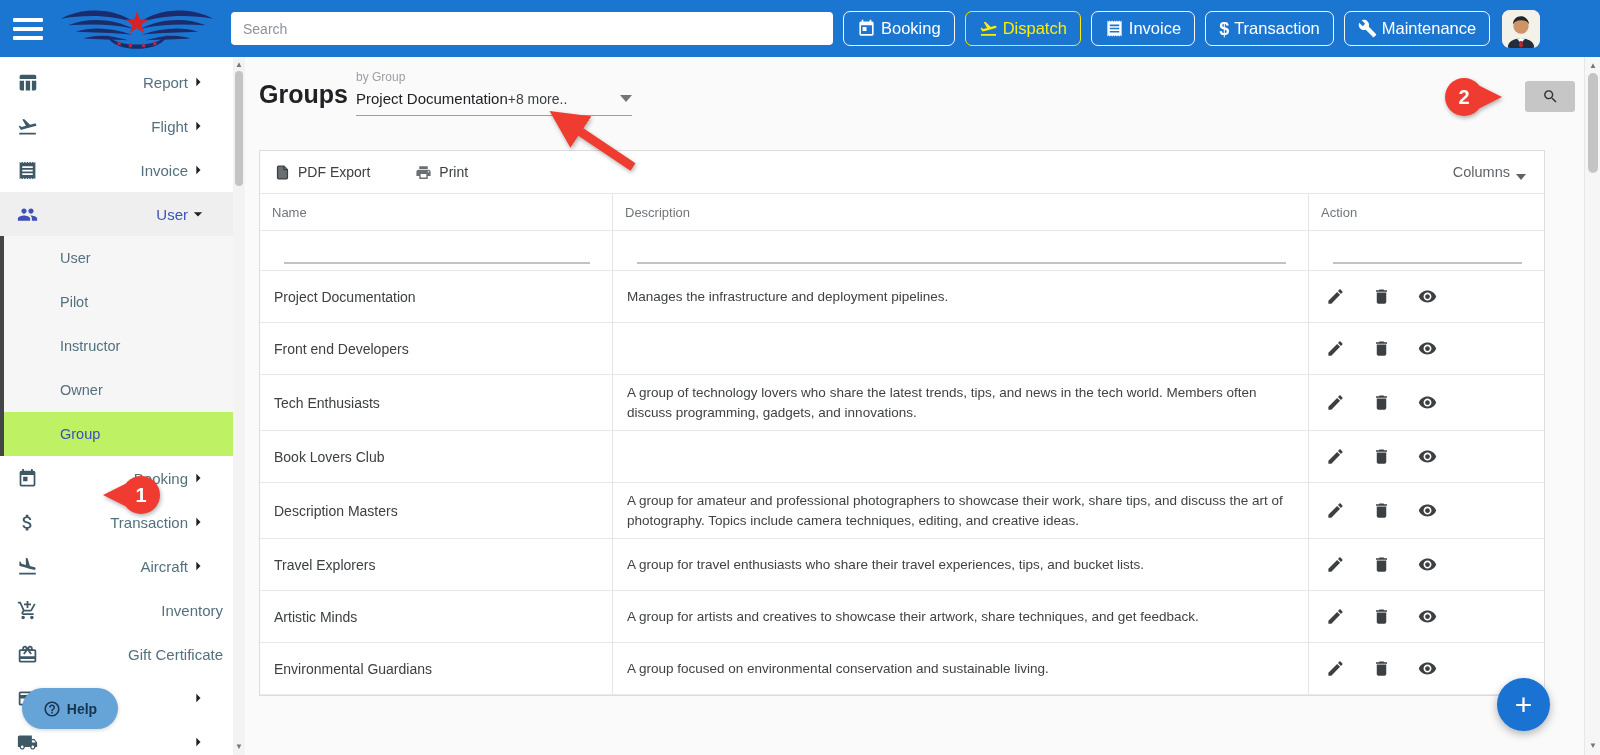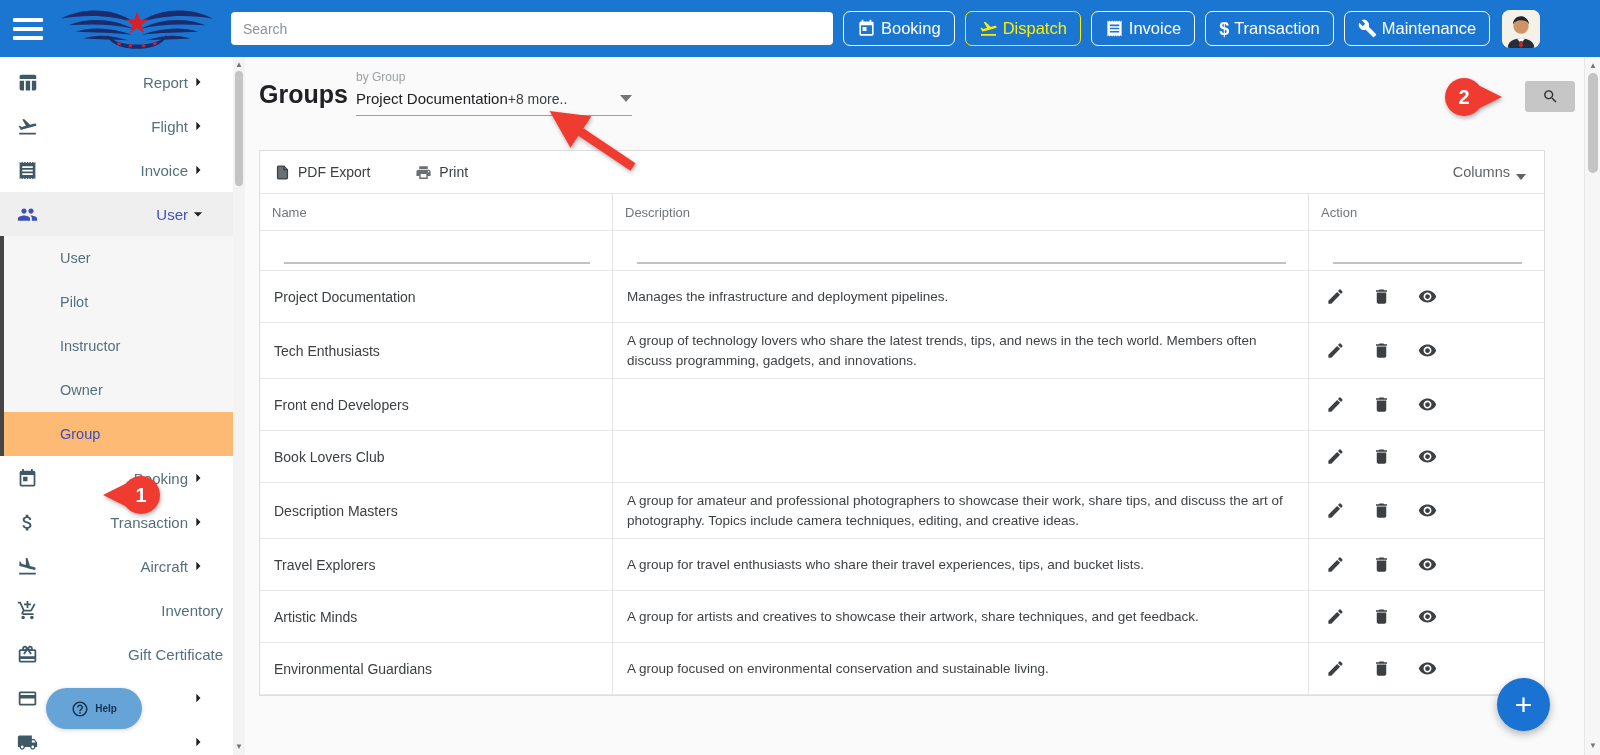--- a/index.html
+++ b/index.html
@@ -24,25 +24,25 @@
   .sidebar { position:absolute; left:0; top:57px; width:245px; height:698px; background:#fff; z-index:10; }
   .side-items { position:absolute; left:0; top:3px; width:233px; }
   .side-item { height:44px; display:flex; align-items:center; padding:0 10px 0 17px; color:#54707d; font-size:15px; cursor:pointer; background:#fff;text-align:right; }
   .side-item svg { width:21px; height:21px; fill:#3e5866; margin-right:15px; flex:0 0 auto; }
   .side-item .lbl { flex:1; }
   .side-item .chev { width:20px; height:20px; fill:#222; }
   .side-item.parent-active { background:#efefef; color:#3f51b5; }
   .side-item.parent-active svg.main-ic { fill:#3f51b5; }
   .submenu { border-left:4px solid #454545; background:#f6f6f6; }
   .sub-item { height:44px; display:flex; align-items:center; padding-left:56px; font-size:14.5px; color:#54707d; cursor:pointer; }
-  .sub-item.active { background:#fdba74; color:#3b4db8; }
+  .sub-item.active { background:#bef264; color:#3b4db8; }
   .side-scroll { position:absolute; right:0; top:0; width:12px; height:698px; background:#f3f3f3; }
   .side-scroll .thumb { position:absolute; left:2px; top:14px; width:8px; height:115px; background:#c4c4c4; border-radius:4px; }
   .scroll-arrow { position:absolute; left:0; width:12px; text-align:center; font-size:8px; color:#777; line-height:12px; cursor:pointer; }
-  .help-pill { position:absolute; left:22px; top:631px; width:96px; height:41px; background:#66a3d7; border-radius:21px; display:flex; align-items:center; justify-content:center; gap:6px; color:#17344d; font-weight:700; font-size:10px; z-index:6; cursor:pointer; box-shadow:0 1px 4px rgba(0,0,0,.18);margin-left:24px; }
+  .help-pill { position:absolute; left:22px; top:631px; width:96px; height:41px; background:#66a3d7; border-radius:21px; display:flex; align-items:center; justify-content:center; gap:6px; color:#17344d; font-weight:700; font-size:14px; z-index:6; cursor:pointer; box-shadow:0 1px 4px rgba(0,0,0,.18); }
   .help-pill svg { width:18px; height:18px; fill:#17344d; }
 
   
   .main { position:absolute; left:245px; top:57px; width:1339px; height:698px; background:#fafafa; }
   .page-title { position:absolute; left:14px; top:23px; font-size:25px; font-weight:600; color:#202124; }
   .filter-dd { position:absolute; left:111px; top:13px; width:276px; cursor:pointer; }
   .filter-dd .dd-label { font-size:12px; color:#9aa0a6; }
   .filter-dd .dd-row { display:flex; align-items:center; margin-top:6px; padding-bottom:8px; border-bottom:1px solid #9e9e9e; }
   .filter-dd .dd-value { font-size:15px; color:#202124; }
   .filter-dd .dd-more { font-size:14px; color:#3c4043; margin-left:0; }
@@ -373,38 +373,38 @@
       <svg viewBox="0 0 24 24">
               <path d="M6 19c0 1.1.9 2 2 2h8c1.1 0 2-.9 2-2V7H6v12zM19 4h-3.5l-1-1h-5l-1 1H5v2h14V4z"></path>
             </svg>
       <svg viewBox="0 0 24 24">
               <path d="M12 4.5C7 4.5 2.73 7.61 1 12c1.73 4.39 6 7.5 11 7.5s9.27-3.11 11-7.5c-1.73-4.39-6-7.5-11-7.5zM12 17c-2.76 0-5-2.24-5-5s2.24-5 5-5 5 2.24 5 5-2.24 5-5 5zm0-8c-1.66 0-3 1.34-3 3s1.34 3 3 3 3-1.34 3-3-1.34-3-3-3z"></path>
             </svg>
     </div>
   </div>
 
   <div class="tgrid">
+    <div class="td">Front end Developers</div>
+    <div class="td desc"></div>
+    <div class="td actions">
+      <svg viewBox="0 0 24 24">
+              <path d="M3 17.25V21h3.75L17.81 9.94l-3.75-3.75L3 17.25zM20.71 7.04c.39-.39.39-1.02 0-1.41l-2.34-2.34c-.39-.39-1.02-.39-1.41 0l-1.83 1.83 3.75 3.75 1.83-1.83z"></path>
+            </svg>
+      <svg viewBox="0 0 24 24">
+              <path d="M6 19c0 1.1.9 2 2 2h8c1.1 0 2-.9 2-2V7H6v12zM19 4h-3.5l-1-1h-5l-1 1H5v2h14V4z"></path>
+            </svg>
+      <svg viewBox="0 0 24 24">
+              <path d="M12 4.5C7 4.5 2.73 7.61 1 12c1.73 4.39 6 7.5 11 7.5s9.27-3.11 11-7.5c-1.73-4.39-6-7.5-11-7.5zM12 17c-2.76 0-5-2.24-5-5s2.24-5 5-5 5 2.24 5 5-2.24 5-5 5zm0-8c-1.66 0-3 1.34-3 3s1.34 3 3 3 3-1.34 3-3-1.34-3-3-3z"></path>
+            </svg>
+    </div>
+  </div>
+
+  <div class="tgrid">
     <div class="td">Tech Enthusiasts</div>
     <div class="td desc">A group of technology lovers who share the latest trends, tips, and news in the tech world. Members often discuss programming, gadgets, and innovations.</div>
-    <div class="td actions">
-      <svg viewBox="0 0 24 24">
-              <path d="M3 17.25V21h3.75L17.81 9.94l-3.75-3.75L3 17.25zM20.71 7.04c.39-.39.39-1.02 0-1.41l-2.34-2.34c-.39-.39-1.02-.39-1.41 0l-1.83 1.83 3.75 3.75 1.83-1.83z"></path>
-            </svg>
-      <svg viewBox="0 0 24 24">
-              <path d="M6 19c0 1.1.9 2 2 2h8c1.1 0 2-.9 2-2V7H6v12zM19 4h-3.5l-1-1h-5l-1 1H5v2h14V4z"></path>
-            </svg>
-      <svg viewBox="0 0 24 24">
-              <path d="M12 4.5C7 4.5 2.73 7.61 1 12c1.73 4.39 6 7.5 11 7.5s9.27-3.11 11-7.5c-1.73-4.39-6-7.5-11-7.5zM12 17c-2.76 0-5-2.24-5-5s2.24-5 5-5 5 2.24 5 5-2.24 5-5 5zm0-8c-1.66 0-3 1.34-3 3s1.34 3 3 3 3-1.34 3-3-1.34-3-3-3z"></path>
-            </svg>
-    </div>
-  </div>
-
-  <div class="tgrid">
-    <div class="td">Front end Developers</div>
-    <div class="td desc"></div>
     <div class="td actions">
       <svg viewBox="0 0 24 24">
               <path d="M3 17.25V21h3.75L17.81 9.94l-3.75-3.75L3 17.25zM20.71 7.04c.39-.39.39-1.02 0-1.41l-2.34-2.34c-.39-.39-1.02-.39-1.41 0l-1.83 1.83 3.75 3.75 1.83-1.83z"></path>
             </svg>
       <svg viewBox="0 0 24 24">
               <path d="M6 19c0 1.1.9 2 2 2h8c1.1 0 2-.9 2-2V7H6v12zM19 4h-3.5l-1-1h-5l-1 1H5v2h14V4z"></path>
             </svg>
       <svg viewBox="0 0 24 24">
               <path d="M12 4.5C7 4.5 2.73 7.61 1 12c1.73 4.39 6 7.5 11 7.5s9.27-3.11 11-7.5c-1.73-4.39-6-7.5-11-7.5zM12 17c-2.76 0-5-2.24-5-5s2.24-5 5-5 5 2.24 5 5-2.24 5-5 5zm0-8c-1.66 0-3 1.34-3 3s1.34 3 3 3 3-1.34 3-3-1.34-3-3-3z"></path>
             </svg>

